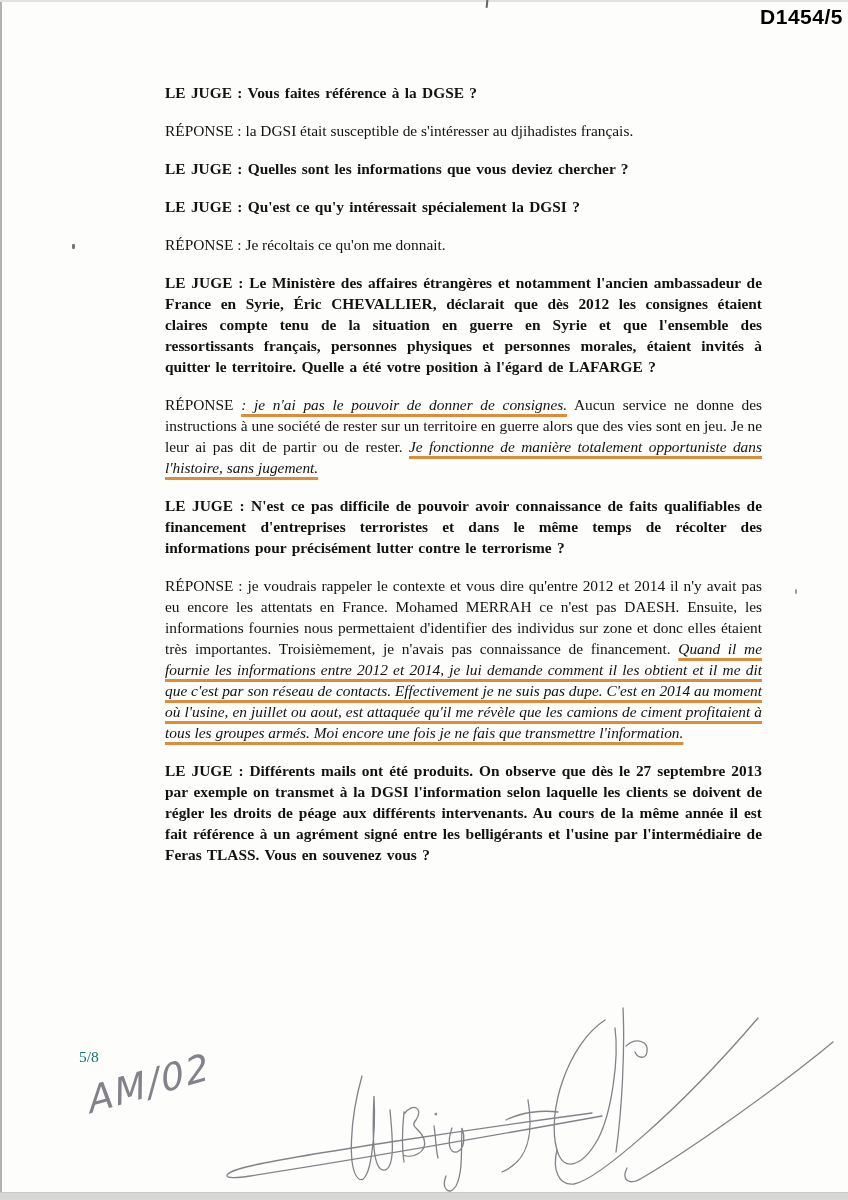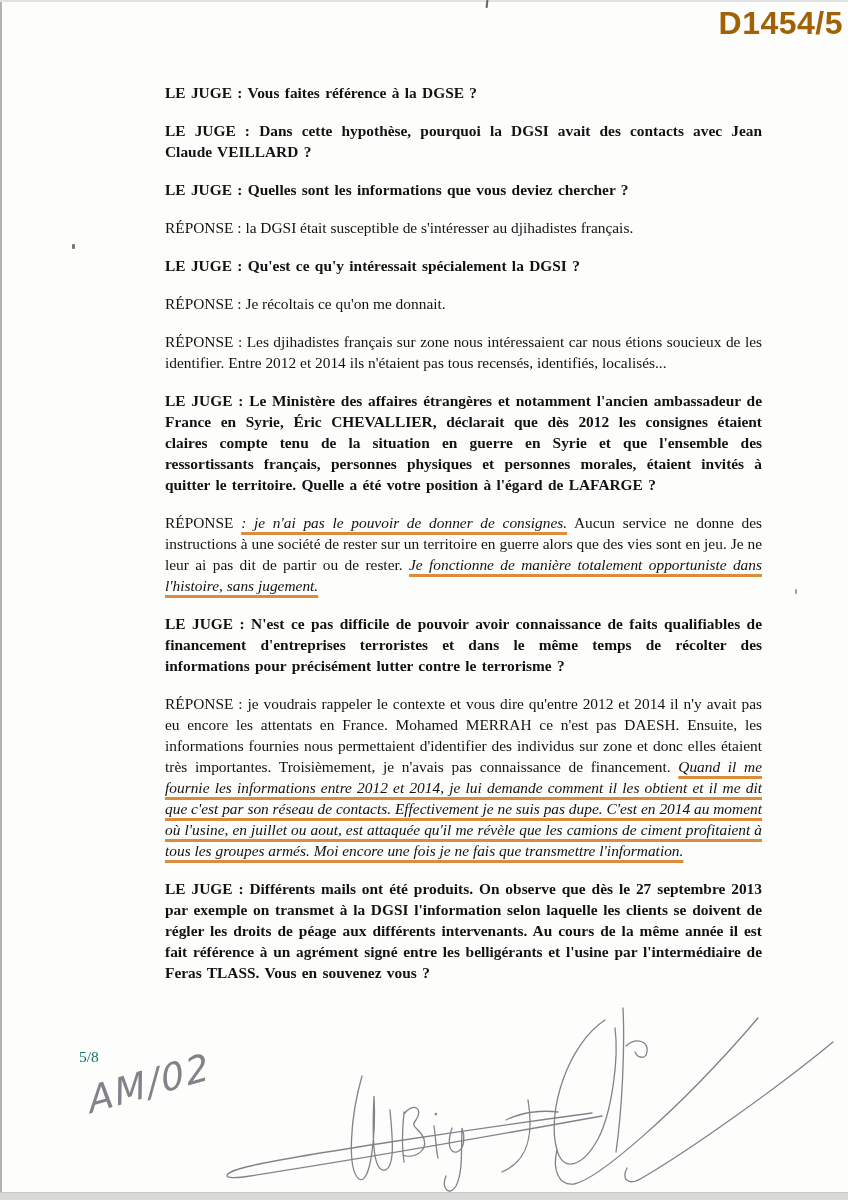--- a/index.html
+++ b/index.html
@@ -15,21 +15,21 @@
   .edge-left{position:absolute;left:0;top:0;width:2px;height:1200px;background:#b3b3b3;}
   .edge-top{position:absolute;left:0;top:0;width:848px;height:2px;background:#e2e2e0;}
   .edge-bottom{position:absolute;left:0;bottom:0;width:848px;height:7px;background:#d8d8d6;border-top:1px solid #c9c9c7;}
   .tick-top{position:absolute;left:486px;top:0;width:2px;height:8px;background:#4a4a4a;transform:rotate(6deg);opacity:.85;}
   .speck1{position:absolute;left:72px;top:244px;width:3px;height:5px;background:#555;border-radius:1px;opacity:.8;}
   .speck2{position:absolute;left:795px;top:589px;width:2px;height:5px;background:#777;border-radius:1px;opacity:.7;}
 
   .doc-ref{
     position:absolute;top:5px;right:5px;
     font-family:"Liberation Sans", sans-serif;
-    font-weight:600;font-size:32px;letter-spacing:.5px;color:#a16207;
+    font-weight:600;font-size:21px;letter-spacing:.5px;color:#000000;
   }
   .transcript{
     position:absolute;left:165px;top:38px;width:597px;
     font-size:15.4px;line-height:21px;text-align:justify;margin-top:44px;
   }
   .para{margin:0 0 17px 0;}
   .para.bold{font-weight:700;word-spacing:1.5px;}
   .hl-underline{
     text-decoration-line:underline;
     text-decoration-color:var(--hl,#dd8c3c);
@@ -56,26 +56,24 @@
 <div class="edge-top"></div>
 <div class="edge-bottom"></div>
 <div class="tick-top"></div>
 <div class="speck1"></div>
 <div class="speck2"></div>
 
 <div class="doc-ref">D1454/5</div>
 
 <div class="transcript">
     <p class="para bold"><span class="">LE JUGE : Vous faites référence à la DGSE ?</span></p>
-    <p class="para bold"><span class="">LE JUGE :  Dans cette hypothèse, pourquoi la DGSI avait des contacts avec Jean Claude VEILLARD ?</span></p>
+    <p class="para"><span class="">RÉPONSE :  la DGSI était susceptible de s'intéresser au djihadistes français.</span></p>
     <p class="para bold"><span class="">LE JUGE : Quelles sont les informations que vous deviez chercher ?</span></p>
-    <p class="para"><span class="">RÉPONSE :  la DGSI était susceptible de s'intéresser au djihadistes français.</span></p>
     <p class="para bold"><span class="">LE JUGE : Qu'est ce qu'y intéressait spécialement la DGSI ?</span></p>
     <p class="para"><span class="">RÉPONSE : Je récoltais ce qu'on me donnait.</span></p>
-    <p class="para"><span class="">RÉPONSE : Les djihadistes français sur zone nous intéressaient car nous étions soucieux de les identifier. Entre 2012 et 2014 ils n'étaient pas tous recensés, identifiés, localisés...</span></p>
     <p class="para bold"><span class="">LE JUGE : Le Ministère des affaires étrangères et notamment l'ancien ambassadeur de France en Syrie, Éric CHEVALLIER, déclarait que dès 2012 les consignes étaient claires compte tenu de la situation en guerre en Syrie et que l'ensemble des ressortissants français, personnes physiques et personnes morales, étaient invités à quitter le territoire. Quelle a été votre position à l'égard de LAFARGE ?</span></p>
     <p class="para"><span class="">RÉPONSE </span><span class="hl-underline">: je n'ai pas le pouvoir de donner de consignes.</span><span class=""> Aucun service ne donne des instructions à une société de rester sur un territoire en guerre alors que des vies sont en jeu. Je ne leur ai pas dit de partir ou de rester. </span><span class="hl-underline">Je fonctionne de manière totalement opportuniste dans l'histoire, sans jugement.</span></p>
     <p class="para bold"><span class="">LE JUGE : N'est ce pas difficile de pouvoir avoir connaissance de faits qualifiables de financement d'entreprises terroristes et dans le même temps de récolter des informations pour précisément lutter contre le terrorisme ?</span></p>
     <p class="para"><span class="">RÉPONSE :  je voudrais rappeler le contexte et vous dire qu'entre 2012 et 2014 il n'y avait pas eu encore les attentats en France. Mohamed MERRAH ce n'est pas DAESH. Ensuite, les informations fournies nous permettaient d'identifier des individus sur zone et donc elles étaient très importantes. Troisièmement, je n'avais pas connaissance de financement. </span><span class="hl-underline">Quand il me fournie les informations entre 2012 et 2014, je lui demande comment il les obtient et il me dit que c'est par son réseau de contacts. Effectivement je ne suis pas dupe. C'est en 2014 au moment où l'usine, en juillet ou aout, est attaquée qu'il me révèle que les camions de ciment profitaient à tous les groupes armés. Moi encore une fois je ne fais que transmettre l'information.</span></p>
     <p class="para bold"><span class="">LE JUGE : Différents mails ont été produits. On observe que dès le 27 septembre 2013 par exemple on transmet à la DGSI l'information selon laquelle les clients se doivent de régler les droits de péage aux différents intervenants. Au cours de la même année il est fait référence à un agrément signé entre les belligérants et l'usine par l'intermédiaire de Feras TLASS. Vous en souvenez vous ?</span></p>
   </div>
 
 <div class="page-number">5/8</div>
 
 <div class="handwritten-note">AM/02</div>

